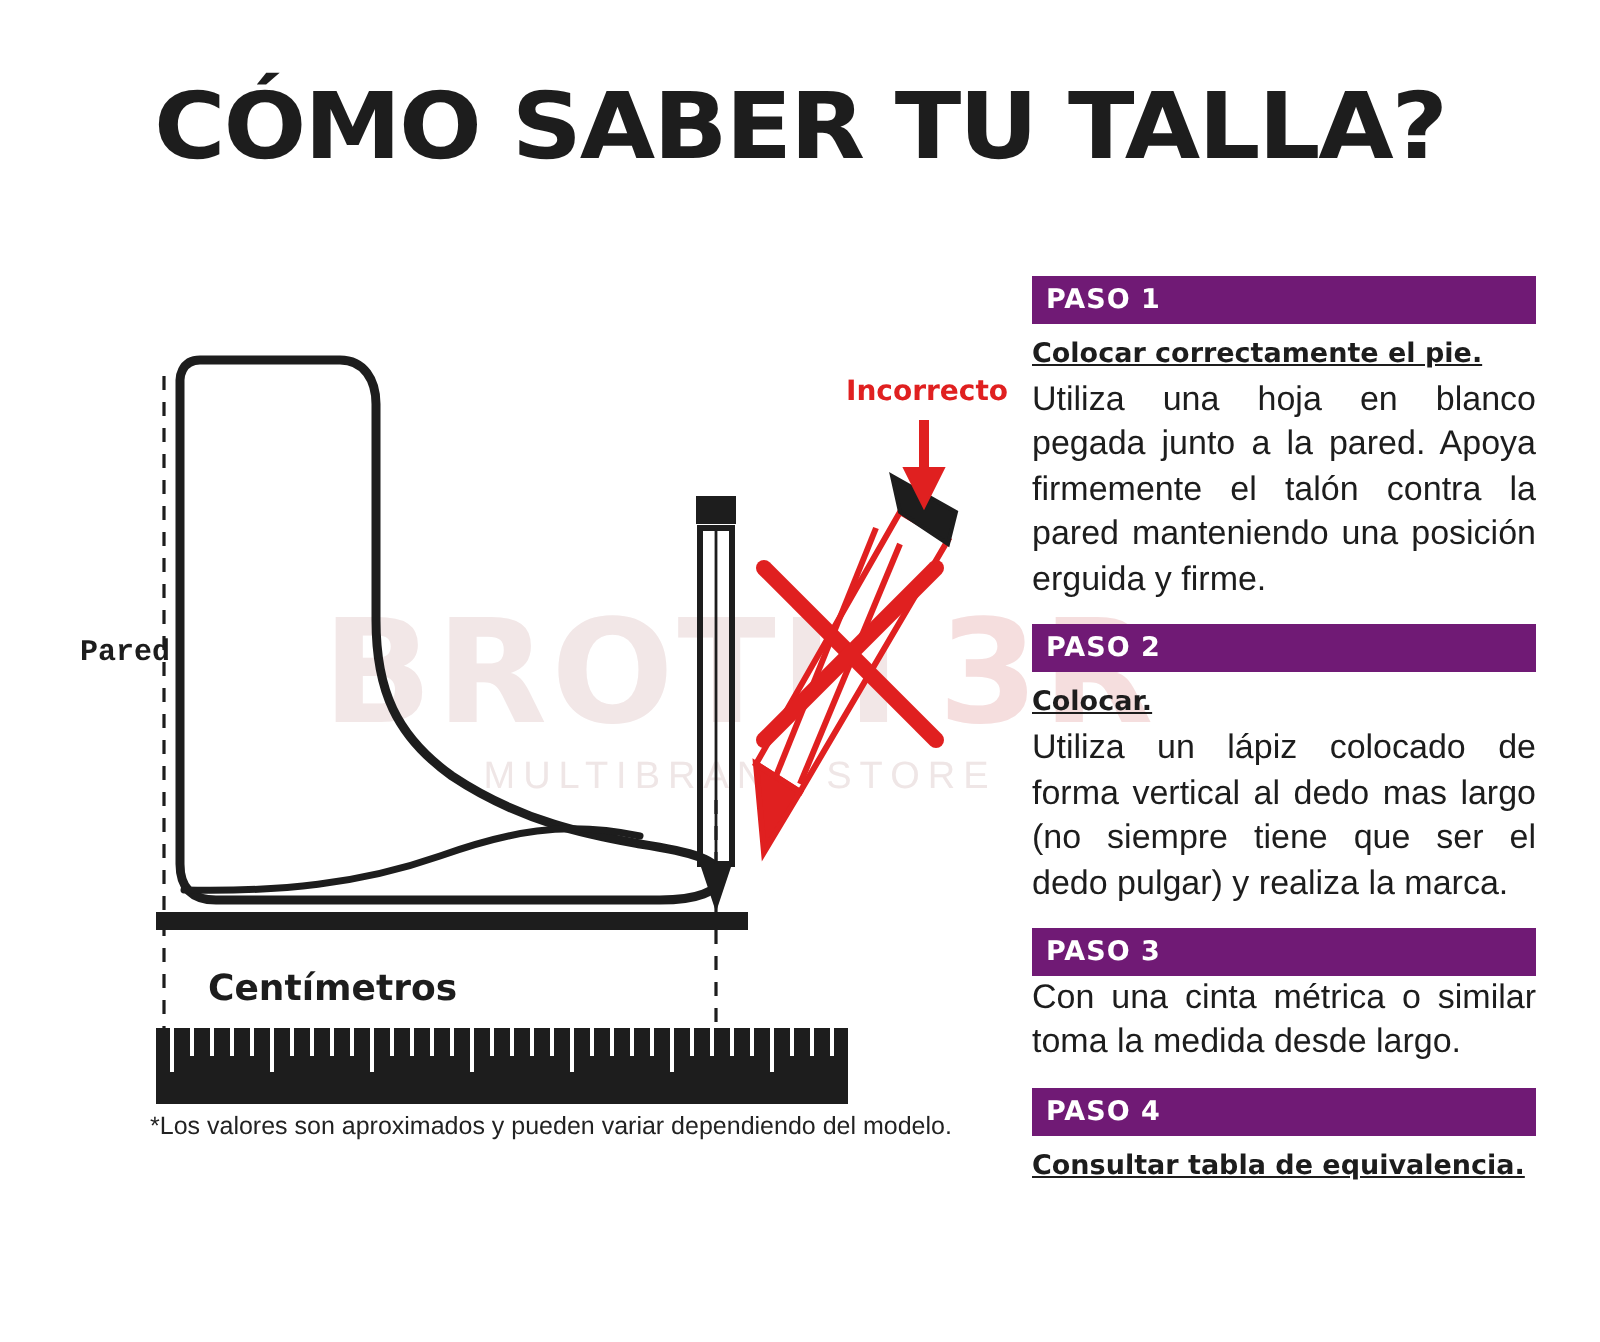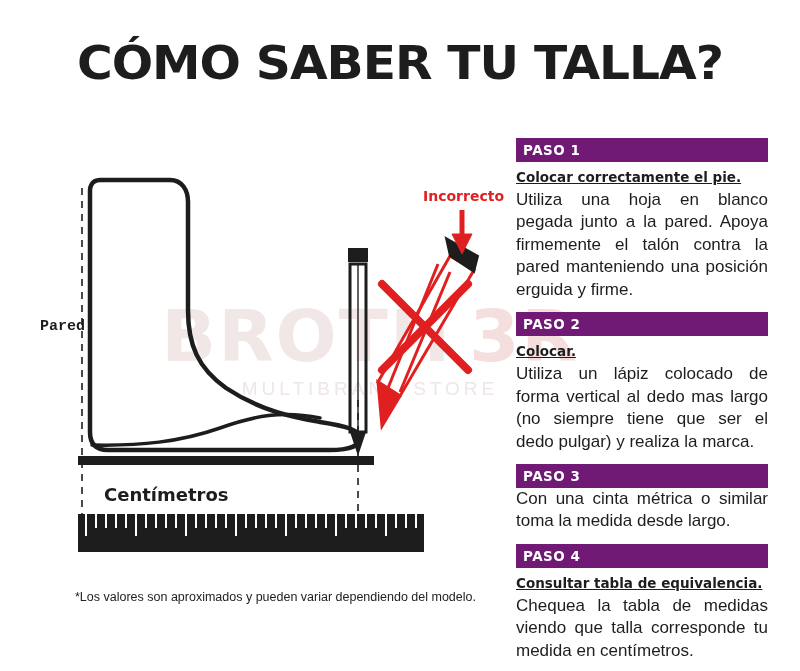--- a/index.html
+++ b/index.html
@@ -96,21 +96,21 @@
     top: 188px;
     font-family: "DejaVu Sans", sans-serif;
     font-weight: bold;
     font-size: 14px;
     color: #e02020;
   }
 
   .footnote {
     position: absolute;
     left: 75px;
-    top: 590px;
+    top: 556px;
     font-family: "Liberation Sans", sans-serif;
     font-size: 12.5px;
     color: #222;
   }
 
   
   .steps {
     position: absolute;
     left: 516px;
     top: 138px;
@@ -256,16 +256,15 @@
   </div>
 
   <div class="step">
     <div class="step-header">PASO 3</div>
     <div class="step-body">Con una cinta métrica o similar toma la medida desde largo.</div>
   </div>
 
   <div class="step">
     <div class="step-header">PASO 4</div>
     <div class="step-title">Consultar tabla de equivalencia.</div>
-    <div class="step-body">Chequea la tabla de medidas viendo que talla corresponde tu medida en centímetros.</div>
   </div>
 
 </div>
 
 </body></html>

